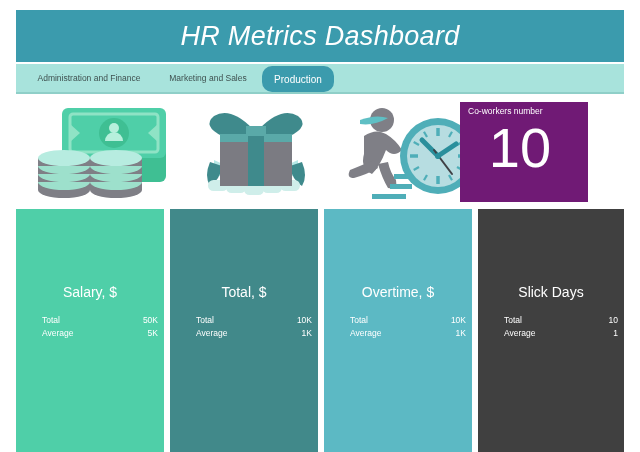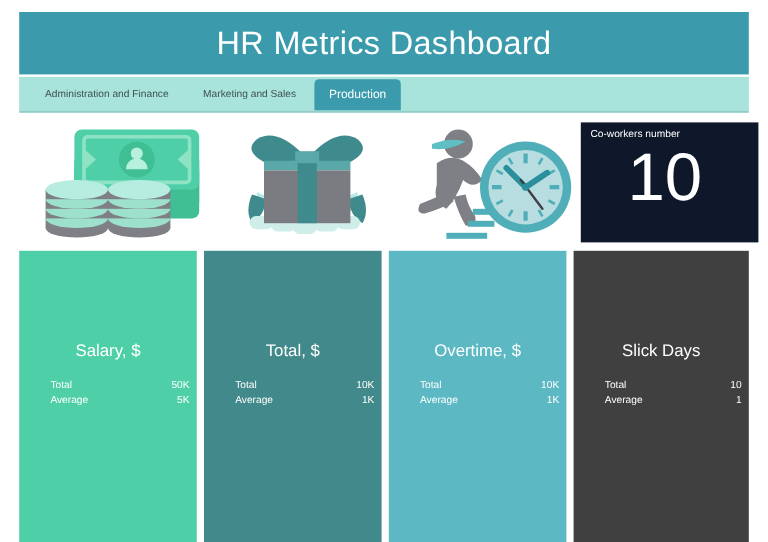--- a/index.html
+++ b/index.html
@@ -34,20 +34,21 @@
     display: flex;
     align-items: center;
     justify-content: center;
   }
   .header-title {
     color: #ffffff;
     font-size: 27px;
     font-weight: normal;
     letter-spacing: 0.3px;
     line-height: 1;
+    font-style: italic;
   }
 
   
   .tab-band {
     position: absolute;
     left: 16px;
     top: 64px;
     width: 608px;
     height: 28px;
     background: #a8e3dc;
@@ -76,21 +77,21 @@
   .tab.active {
     background: #3b9bad;
     color: #ffffff;
     border-radius: 4px 4px 0 0;
     font-size: 10px;
     height: 26px;
     top: 2px;
   }
   #tab0 { left: 8px;   width: 130px; }
   #tab1 { left: 140px; width: 104px; }
-  #tab2 { left: 246px; width: 72px;  }
+  #tab2 { left: 246px; width: 72px; border-radius: 10px;  }
 
   
   .illus-row {
     position: absolute;
     left: 16px;
     top: 100px;
     width: 608px;
     height: 104px;
   }
   .illus {
@@ -98,25 +99,25 @@
     top: 0;
     height: 104px;
   }
   #illus-money    { left: 6px;   width: 152px; }
   #illus-gift     { left: 170px; width: 140px; }
   #illus-overtime { left: 318px; width: 146px; }
 
   
   .kpi-box {
     position: absolute;
-    left: 484px;
+    left: 460px;
     top: 102px;
-    width: 148px;
+    width: 128px;
     height: 100px;
-    background: #0f172a;
+    background: #701a75;
     box-sizing: border-box;
     padding: 5px 8px;
   }
   .kpi-label {
     color: #ffffff;
     font-size: 8.5px;
     line-height: 1.1;
   }
   .kpi-value {
     position: absolute;

